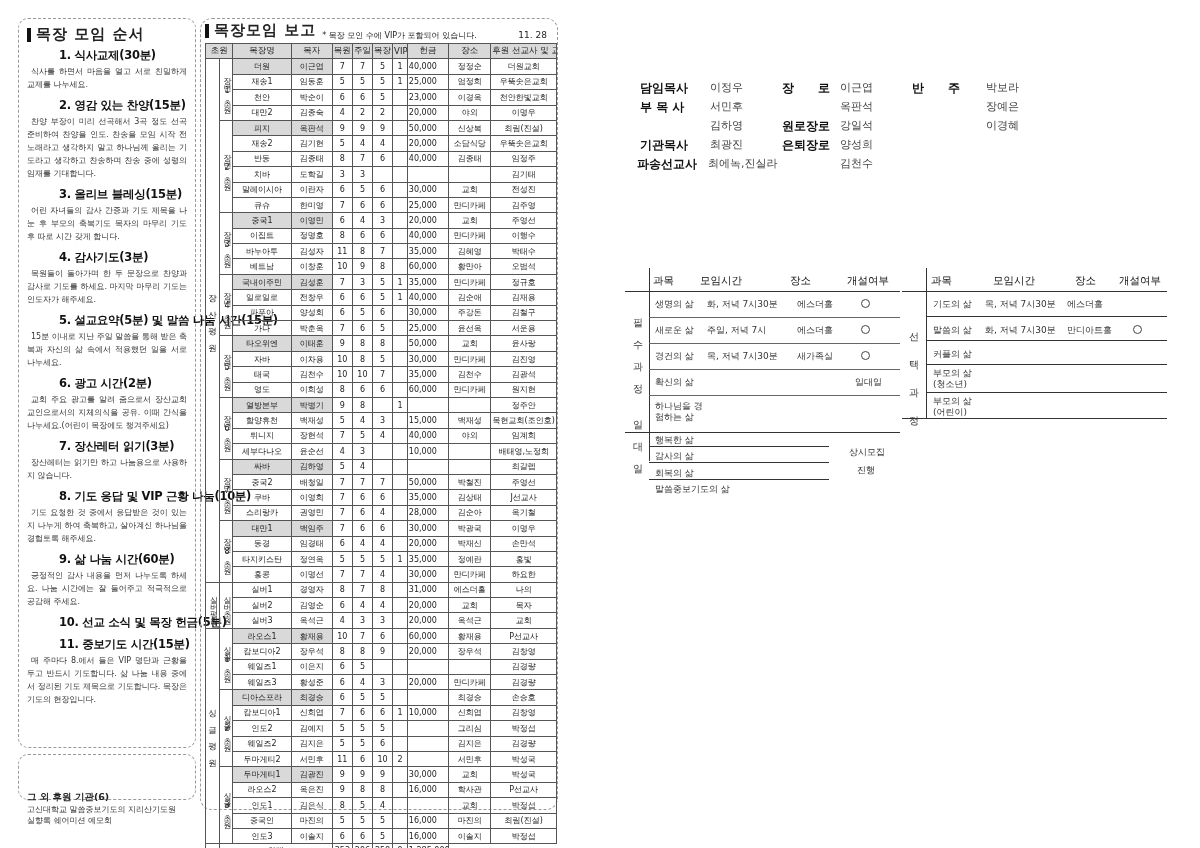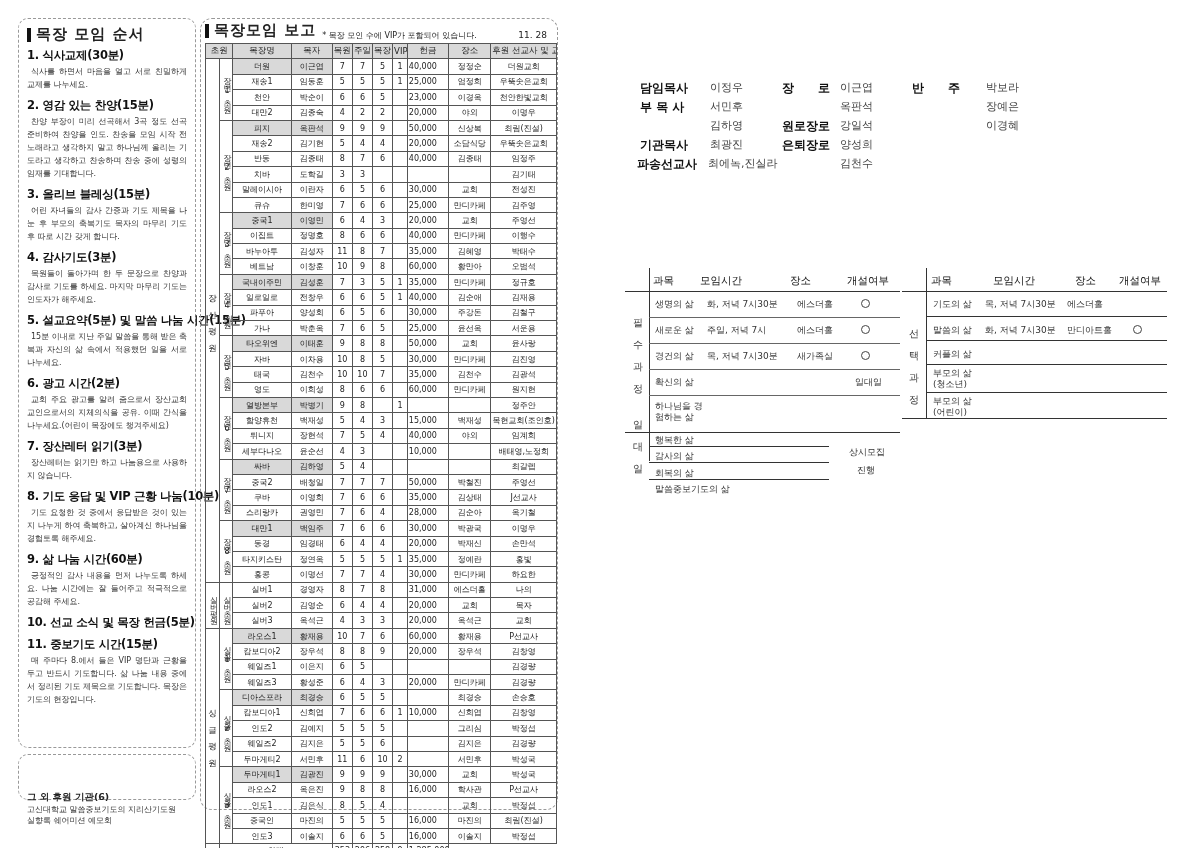--- a/index.html
+++ b/index.html
@@ -7,21 +7,21 @@
   body { font-family: "DejaVu Sans", "Liberation Sans", sans-serif; color: #222; position: relative; }
 
   
   .order-panel {
     position: absolute; left: 18px; top: 18px; width: 178px; height: 730px;
     border: 1px dashed #999; border-radius: 10px; padding: 6px 8px;
   }
   .panel-title { font-size: 15px; font-weight: bold; letter-spacing: 1px; margin-bottom: 4px; display: flex; align-items: center; }
   .panel-title .bar { display: inline-block; width: 4px; height: 14px; background: #111; margin-right: 5px; }
   .step { margin-bottom: 7px; }
-  .step-title { font-size: 11.5px; font-weight: bold; color: #111; margin-bottom: 2px; white-space: nowrap; letter-spacing: -0.3px; }
+  .step-title { font-size: 11.5px; font-weight: bold; color: #111; margin-bottom: 2px; white-space: nowrap; letter-spacing: -0.3px; margin-left: 32px; }
   .step-body { font-size: 8px; line-height: 13px; color: #333; text-align: justify; text-indent: 4px; }
 
   .support-panel {
     position: absolute; left: 18px; top: 754px; width: 178px; height: 46px;
     border: 1px dashed #999; border-radius: 10px; padding: 4px 8px;
   }
   .support-title { font-size: 9.5px; font-weight: bold; margin-top: 32px; }
   .support-line { font-size: 8px; line-height: 11px; color: #333; }
 
   
@@ -838,14 +838,14 @@
     <div class="cell" style="left: 170px; top: 80px;"></div>
     <div class="hline" style="left: 29px; top: 96px; width: 241px;"></div>
     <div class="cell" style="left: 36px; top: 100px; white-space: normal; width: 48px; line-height: 11px;">부모의 삶 (청소년)</div>
     <div class="cell" style="left: 88px; top: 100px;"></div>
     <div class="cell" style="left: 170px; top: 100px;"></div>
     <div class="hline" style="left: 29px; top: 124px; width: 241px;"></div>
     <div class="cell" style="left: 36px; top: 128px; white-space: normal; width: 48px; line-height: 11px;">부모의 삶 (어린이)</div>
     <div class="cell" style="left: 88px; top: 128px;"></div>
     <div class="cell" style="left: 170px; top: 128px;"></div>
     <div class="hline" style="left: 5px; top: 150px; width: 265px;"></div>
-    <div class="vlabel" style="left: 10px; top: 55px; line-height: 22px; width: 14px;">선택과정</div>
+    <div class="vlabel" style="left: 10px; top: 55px; line-height: 28px; width: 14px;">선택과정</div>
   </div>
 
 </body></html>

